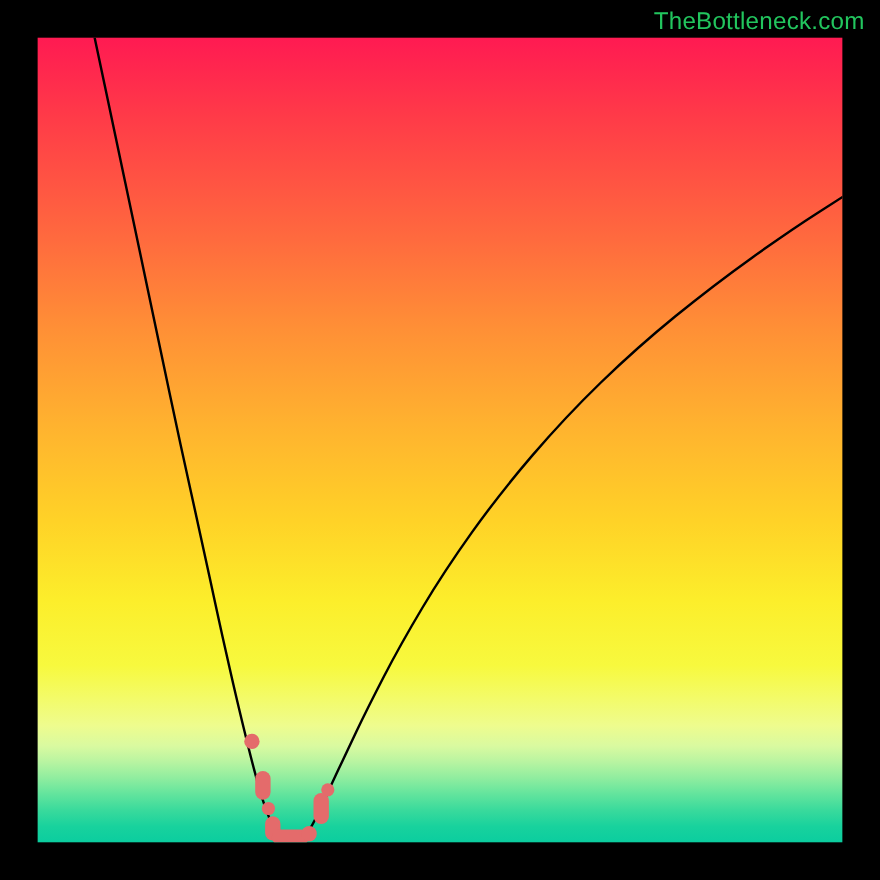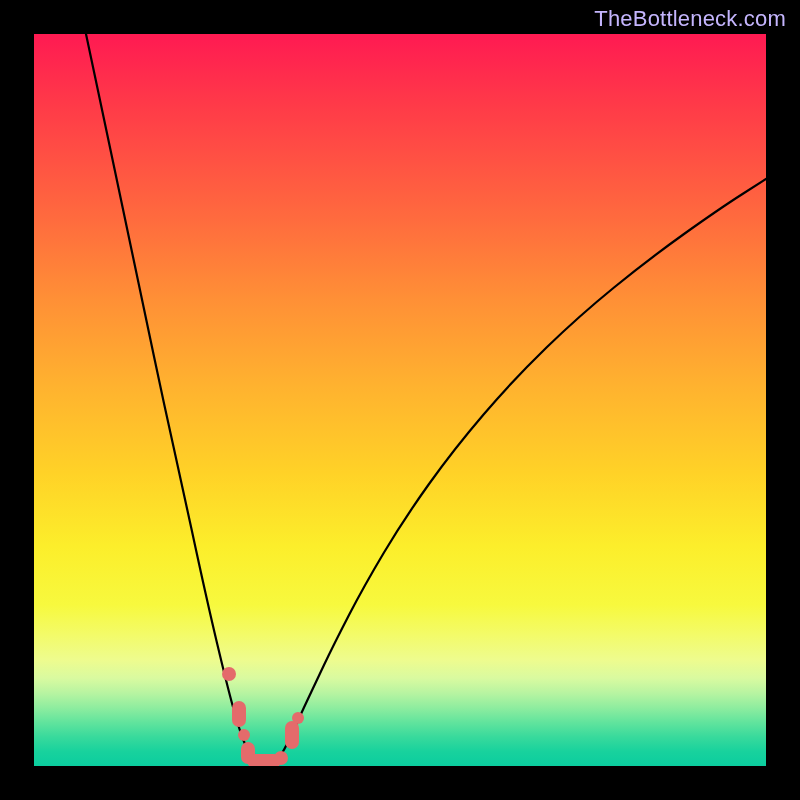--- a/index.html
+++ b/index.html
@@ -52,21 +52,21 @@
     );
   }
   svg.curves {
     position: absolute;
     inset: 0;
   }
   .watermark {
     position: absolute;
     top: 6px;
     right: 14px;
-    color: #c4b5fd;
+    color: #22c55e;
     font-size: 22px;
     letter-spacing: 0.2px;
     font-weight: 500;
   }
 </style>
 </head>
 <body>
 
 <div class="frame">
 

